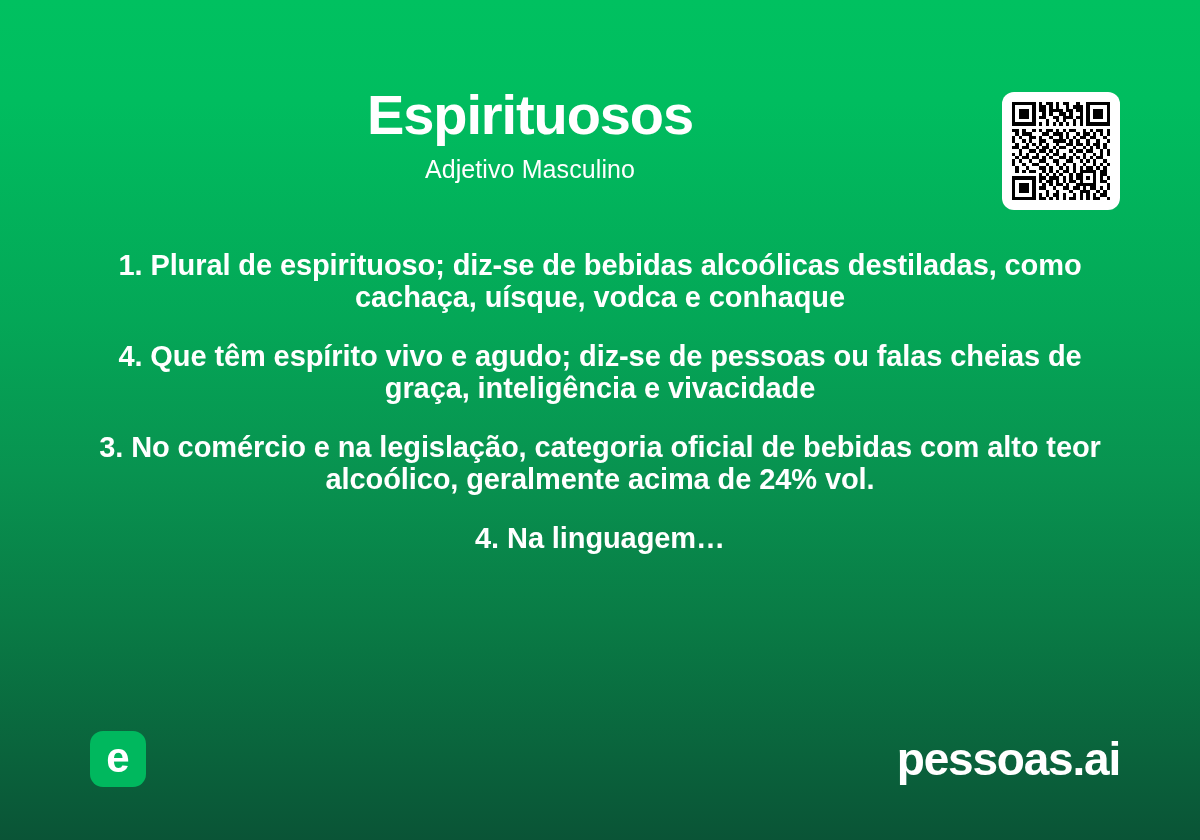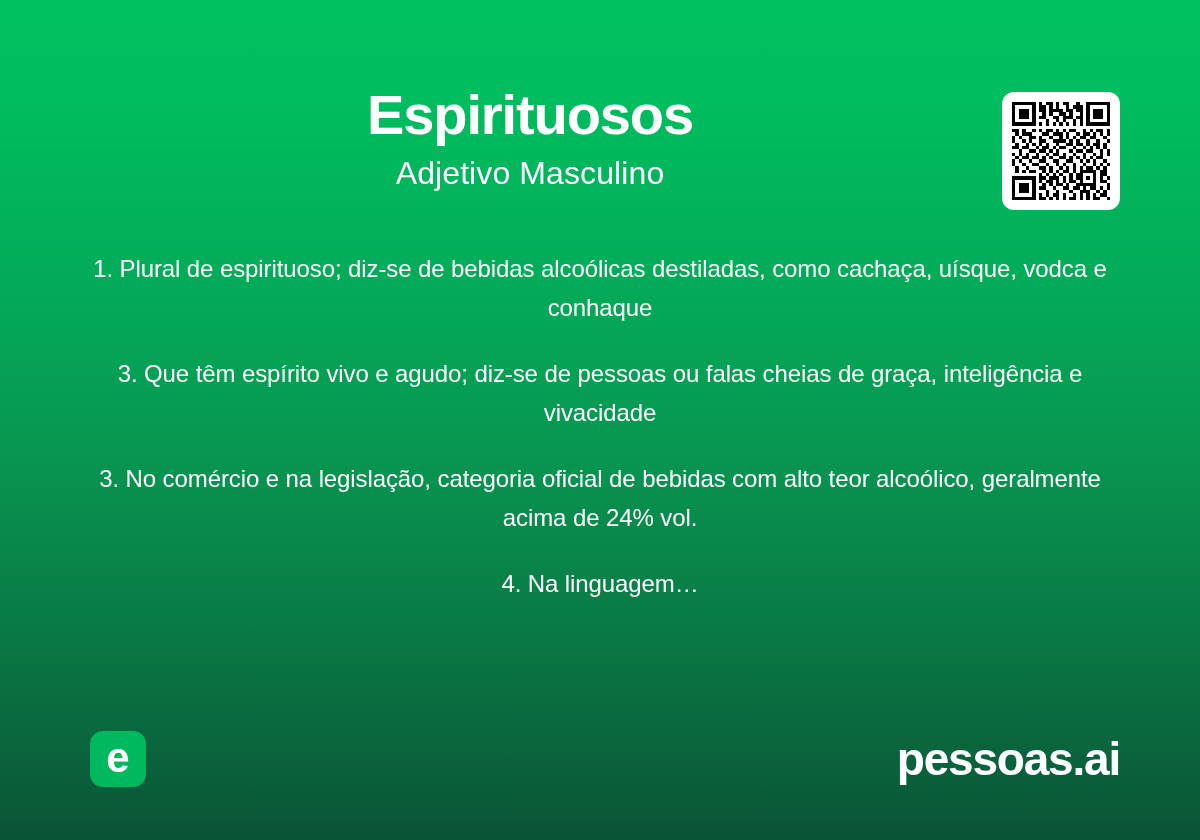--- a/index.html
+++ b/index.html
@@ -42,21 +42,21 @@
   #word-title {
     font-size: 56px;
     font-weight: 700;
     line-height: 1.05;
     letter-spacing: -1.1px;
     color: #ffffff;
   }
 
   #word-subtitle {
     margin-top: 10px;
-    font-size: 32px;
+    font-size: 25px;
     font-weight: 400;
     letter-spacing: 0.1px;
     color: #ffffff;
   }
 
   
   #qr-card {
     position: absolute;
     right: 80px;
     top: 92px;
@@ -77,23 +77,23 @@
 
   
   #definitions {
     position: absolute;
     left: 90px;
     top: 249px;
     width: 1020px;
   }
 
   .definition {
-    font-size: 24px;
-    font-weight: 400;
-    line-height: 39px;
+    font-size: 29px;
+    font-weight: 700;
+    line-height: 32px;
     letter-spacing: -0.1px;
     color: #ffffff;
     margin-bottom: 27px;
   }
 
   .definition:last-child { margin-bottom: 16px; }
 
   
   #footer {
     position: absolute;
@@ -390,21 +390,21 @@
           <rect x="17" y="28" width="2" height="1"></rect>
         <rect x="22" y="28" width="1" height="1"></rect>
           <rect x="24" y="28" width="2" height="1"></rect>
         <rect x="28" y="28" width="1" height="1"></rect>
       </g>
     </svg>
   </div>
 
   <div id="definitions">
     <div class="definition">1. Plural de espirituoso; diz-se de bebidas alcoólicas destiladas, como cachaça, uísque, vodca e conhaque</div>
-    <div class="definition">3. Que têm espírito vivo e agudo; diz-se de pessoas ou falas cheias de graça, inteligência e vivacidade</div>
+    <div class="definition">4. Que têm espírito vivo e agudo; diz-se de pessoas ou falas cheias de graça, inteligência e vivacidade</div>
     <div class="definition">3. No comércio e na legislação, categoria oficial de bebidas com alto teor alcoólico, geralmente acima de 24% vol.</div>
     <div class="definition">4. Na linguagem…</div>
   </div>
 
   <div id="footer">
     <div id="brand-logo">
       <span id="brand-logo-letter">e</span>
     </div>
     <div id="brand-name">pessoas.ai</div>
   </div>

